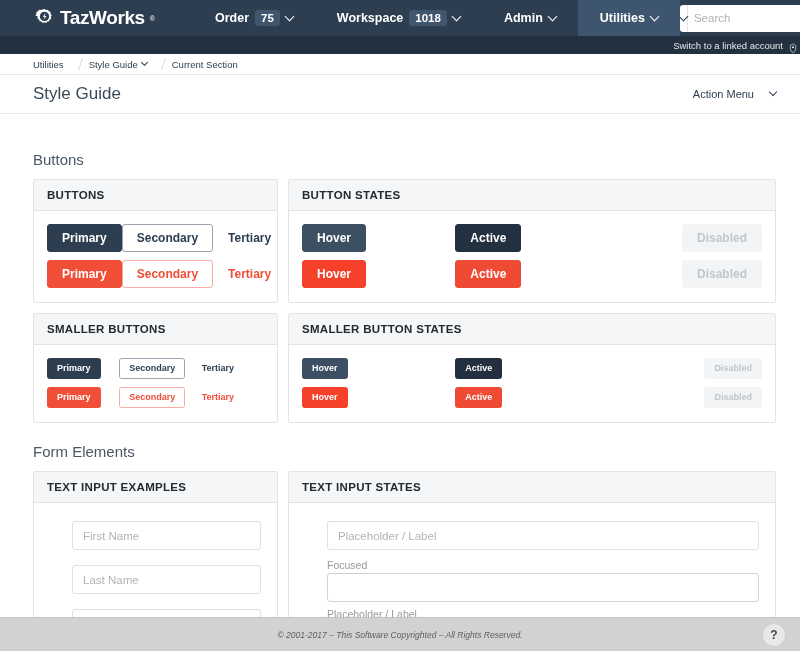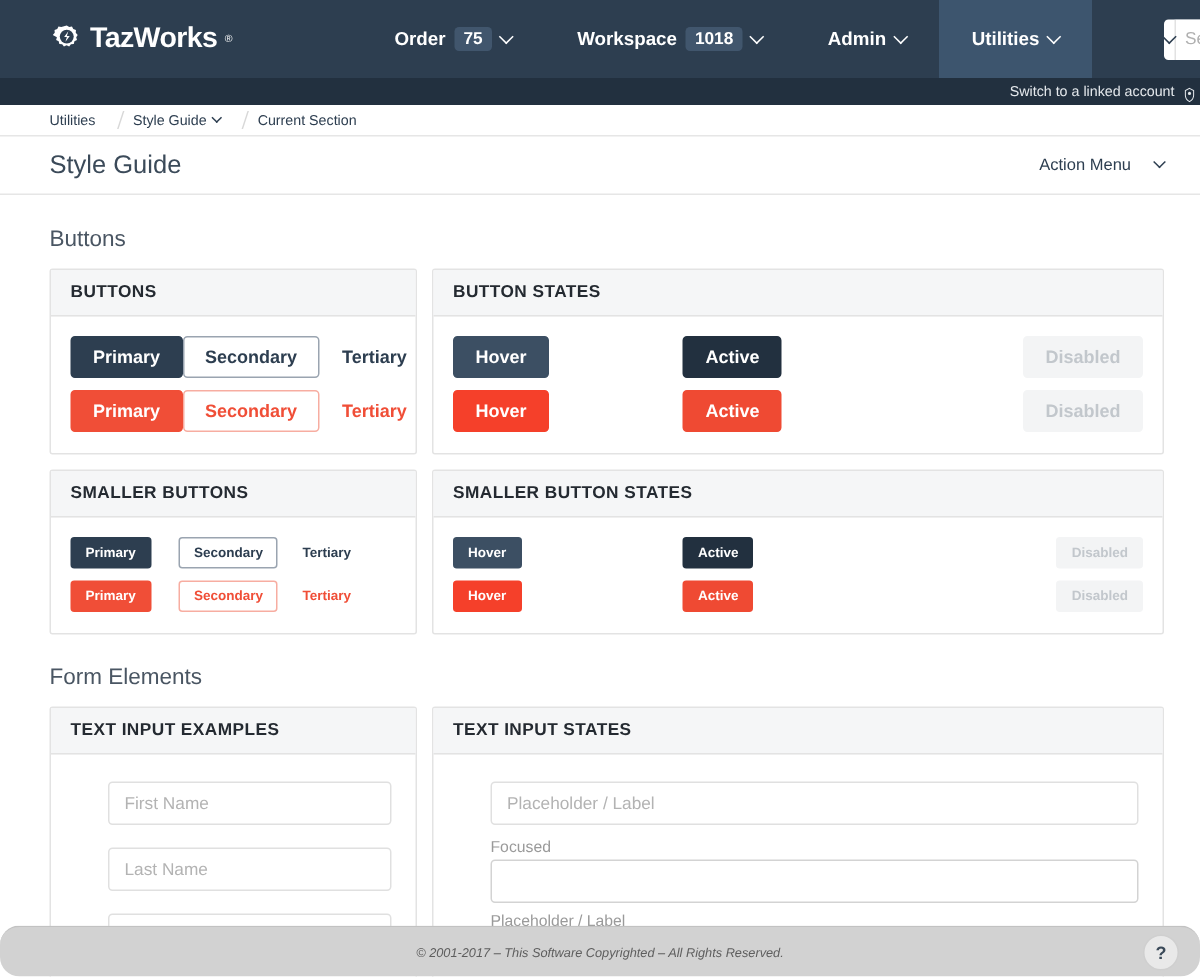--- a/index.html
+++ b/index.html
@@ -6,23 +6,23 @@
   html, body {
     width: 800px; height: 651px;
     font-family: "Liberation Sans", sans-serif;
     background: #ffffff;
     overflow: hidden;
   }
   .page { position: relative; width: 800px; height: 651px; background:#fff; }
 
   
   .topnav {
-    height: 52px; background: #2d3e50;
+    height: 36px; background: #2d3e50;
     display: flex; align-items: stretch;
-    position: relative; z-index: 5; gap: 48px;
+    position: relative; z-index: 5;
   }
   .brand {
     display: flex; align-items: center; gap: 5px;
     padding: 0 0 0 34px; color: #fff;
   }
   .logo-mark {
     width: 21px; height: 21px; position: relative; flex: 0 0 auto;
   }
   .brand-text {
     font-size: 19px; font-weight: bold; letter-spacing: -0.4px; color:#fff;
@@ -159,21 +159,21 @@
   .tinput::placeholder { color: #b3b3b3; }
   .tinput.focused { border-color: #d3d3d3; }
   .field-label {
     font-size: 10.5px; color: #9a9a9a; margin-bottom: 2px; display:block;
   }
 
   
   .footer {
     position: absolute; left: 0; bottom: 0; width: 800px; height: 34px;
     background: #d2d2d2; border-top: 1px solid #c2c2c2;
-    display: flex; align-items: center; justify-content: center; border-radius: 13px;
+    display: flex; align-items: center; justify-content: center;
   }
   .footer-text {
     font-size: 8.5px; color: #5e5e5e; font-style: italic;
   }
   .help-btn {
     position: absolute; right: 14px; top: 50%; transform: translateY(-50%);
     width: 24px; height: 24px; border-radius: 50%;
     background: #e9e9e9; border: 1px solid #cfcfcf;
     display: flex; align-items: center; justify-content: center;
     font-size: 12px; font-weight: bold; color:#3b4a59; cursor: pointer;

